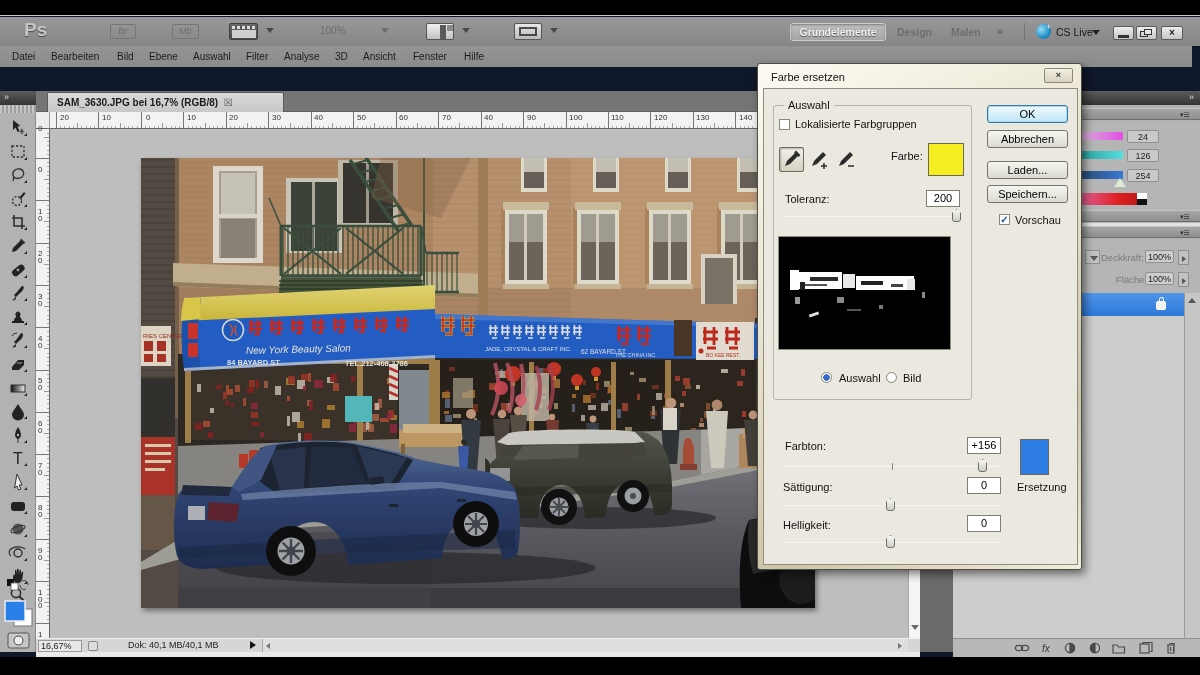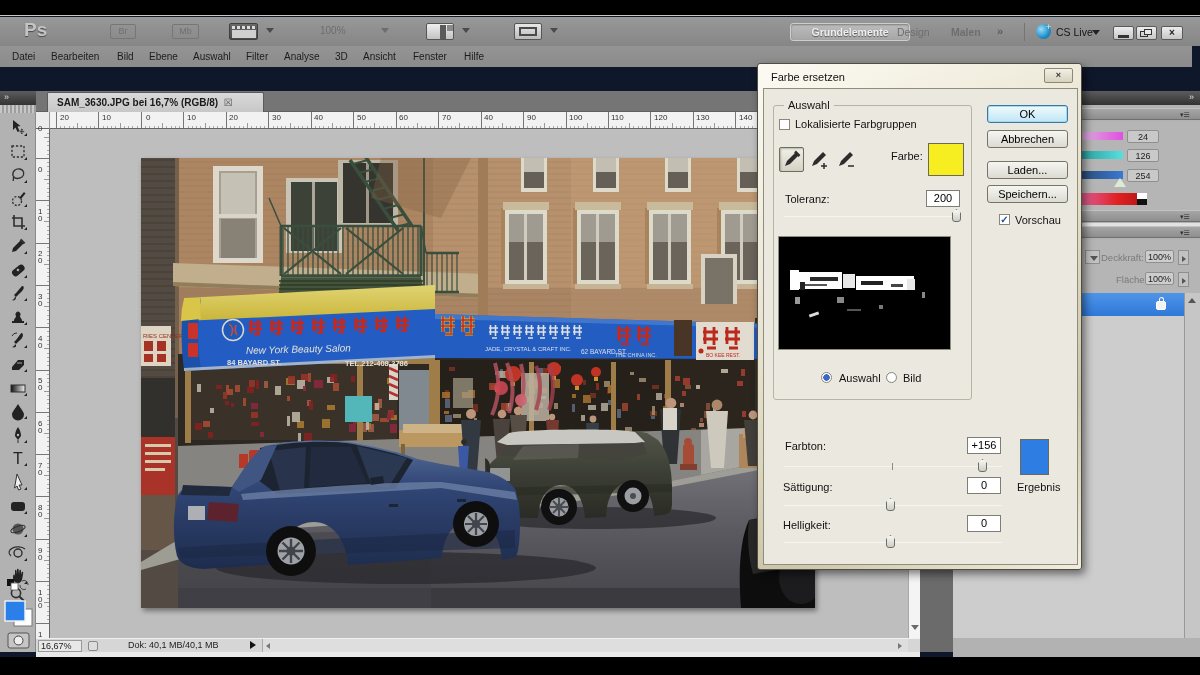--- a/index.html
+++ b/index.html
@@ -10,21 +10,21 @@
 #menubar{position:absolute;top:30px;left:0;width:1192px;height:21px;background:linear-gradient(#949494,#8b8b8b)}
 #menubar span{position:absolute;top:5px;font-size:10px;color:#1c1c1c}
 #optionsbar{position:absolute;top:51px;left:0;width:1200px;height:24px;background:linear-gradient(#bdbdbd,#aeaeae);border-top:1px solid #cfcfcf;border-bottom:1px solid #7e7e7e}
 
 #toolbar{position:absolute;top:75px;left:0;width:36px;height:561px;background:#b2b2b2;border-right:1px solid #8a8a8a}
 #toolhead{position:absolute;top:0;left:0;width:36px;height:14px;background:linear-gradient(#5c5c5c,#333);color:#ddd;font-size:9px;line-height:13px;padding-left:4px}
 #toolgrip{position:absolute;top:14px;left:0;width:36px;height:8px;background:repeating-linear-gradient(90deg,#c6c6c6 0 2px,#9e9e9e 2px 4px)}
 
 #docwin{position:absolute;top:75px;left:36px;width:884px;height:566px}
 #tabbar{position:absolute;top:0;left:0;width:884px;height:21px;background:#757575;border-bottom:1px solid #606060}
-#tab{position:absolute;top:1px;left:11px;width:217px;height:20px;background:linear-gradient(#d9d9d9,#c7c7c7);border:1px solid #5a5a5a;border-bottom:none;border-radius:2px 2px 0 0;font-size:10px;font-weight:bold;color:#1a1a1a;line-height:19px;padding-left:9px}
+#tab{position:absolute;top:1px;left:11px;width:237px;height:20px;background:linear-gradient(#d9d9d9,#c7c7c7);border:1px solid #5a5a5a;border-bottom:none;border-radius:2px 2px 0 0;font-size:10px;font-weight:bold;color:#1a1a1a;line-height:19px;padding-left:9px}
 #hruler{position:absolute;top:21px;left:14px;width:858px;height:17px;background:#f2f2f2;border-bottom:1px solid #666;
  background-image:
   repeating-linear-gradient(90deg,#777 0 1px,transparent 1px 42.46px),
   repeating-linear-gradient(90deg,#999 0 1px,transparent 1px 21.23px),
   repeating-linear-gradient(90deg,#aaa 0 1px,transparent 1px 4.246px);
  background-size:858px 17px,858px 6px,858px 3px;background-repeat:no-repeat;background-position:6px 0,6px 11px,6px 14px}
 #hruler i{position:absolute;top:1px;font-style:normal;font-size:8px;color:#333}
 #rcorner{position:absolute;top:21px;left:0;width:14px;height:17px;background:#ececec;border-right:1px solid #999;border-bottom:1px solid #666}
 #vruler{position:absolute;top:38px;left:0;width:14px;height:509px;background:#f2f2f2;border-right:1px solid #666;
  background-image:
@@ -77,22 +77,22 @@
     <div class="ic" style="left:381px;top:11px;border-left:4px solid transparent;border-right:4px solid transparent;border-top:5px solid #6d6d6d"></div>
     <div class="ic" style="left:426px;top:6px;width:28px;height:17px;background:linear-gradient(#f0f0f0,#c2c2c2);border:1px solid #555;border-radius:2px">
       <div style="position:absolute;left:13px;top:1px;width:6px;height:14px;background:#5a5a5a"></div>
       <div style="position:absolute;left:20px;top:1px;width:6px;height:6px;background:#8a8a8a"></div>
         </div>
     <div class="ic" style="left:462px;top:11px;border-left:4px solid transparent;border-right:4px solid transparent;border-top:5px solid #4a4a4a"></div>
     <div class="ic" style="left:514px;top:6px;width:28px;height:17px;background:linear-gradient(#e8e8e8,#bbb);border:1px solid #555;border-radius:2px">
       <div style="position:absolute;left:4px;top:3px;width:18px;height:9px;border:2px solid #4a4a4a"></div>
         </div>
     <div class="ic" style="left:550px;top:11px;border-left:4px solid transparent;border-right:4px solid transparent;border-top:5px solid #4a4a4a"></div>
-    <div class="ic" style="left:790px;top:6px;width:120px;height:18px;background:linear-gradient(#bdbdbd,#a6a6a6);border:1px solid #cdcdcd;border-radius:3px;box-shadow:inset 0 1px 2px rgba(0,0,0,.35);font-size:10.5px;font-weight:bold;color:#efefef;text-align:center;line-height:17px;text-shadow:0 1px 1px #555">Grundelemente</div>
-    <div class="ic" style="left:897px;top:9px;font-size:10.5px;font-weight:normal;color:#6e6e6e">Design</div>
+    <div class="ic" style="left:790px;top:6px;width:96px;height:18px;background:linear-gradient(#bdbdbd,#a6a6a6);border:1px solid #cdcdcd;border-radius:3px;box-shadow:inset 0 1px 2px rgba(0,0,0,.35);font-size:10.5px;font-weight:bold;color:#efefef;text-align:center;line-height:17px;text-shadow:0 1px 1px #555">Grundelemente</div>
+    <div class="ic" style="left:897px;top:9px;font-size:10.5px;font-weight:bold;color:#6e6e6e">Design</div>
     <div class="ic" style="left:951px;top:9px;font-size:10.5px;font-weight:bold;color:#6e6e6e">Malen</div>
     <div class="ic" style="left:997px;top:8px;font-size:11px;font-weight:bold;color:#5e5e5e;letter-spacing:-2px">»</div>
     <div class="ic" style="left:1024px;top:6px;width:1px;height:18px;background:#747474"></div>
     <div class="ic" style="left:1036px;top:7px;width:15px;height:15px;border-radius:50%;background:radial-gradient(circle at 35% 35%,#9adcf5,#1f8ec8 60%,#0c5f92)"></div>
     <div class="ic" style="left:1046px;top:5px;color:#d5eefb;font-size:9px">+</div>
     <div class="ic" style="left:1056px;top:9px;font-size:10.5px;color:#151515">CS Live</div>
     <div class="ic" style="left:1092px;top:13px;border-left:4px solid transparent;border-right:4px solid transparent;border-top:5px solid #222"></div>
     <div class="ic" style="left:1113px;top:9px;width:21px;height:14px;background:linear-gradient(#ededed,#c6c6c6);border:1px solid #5a5a5a;border-radius:2px">
           <div style="position:absolute;left:4px;top:8px;width:11px;height:3px;background:#333"></div>
         </div>
@@ -975,20 +975,37 @@
     <div class="valbox" style="top:181px;left:192px;width:29px;background:#cdcdcd">100%</div>
     <div style="position:absolute;top:181px;left:225px;width:11px;height:15px;background:#c2c2c2;border:1px solid #8f8f8f">
           <div style="position:absolute;left:3px;top:5px;border-top:3.5px solid transparent;border-bottom:3.5px solid transparent;border-left:4.5px solid #555"></div>
         </div>
     <div style="position:absolute;top:202px;left:0;width:231px;height:23px;background:linear-gradient(#4e95e8,#2e78d8)"></div>
     <div style="position:absolute;top:210px;left:203px;width:10px;height:9px;border:1px solid #fff;border-radius:2px;background:#f2f2f2"></div>
     <div style="position:absolute;top:206px;left:205.5px;width:5px;height:5px;border:1.5px solid #f8f8f8;border-radius:50% 50% 0 0;border-bottom:none"></div>
     <div style="position:absolute;top:202px;left:231px;width:16px;height:345px;background:#c6c6c6;border-left:1px solid #999"></div>
     <div style="position:absolute;top:207px;left:235px;border-left:4px solid transparent;border-right:4px solid transparent;border-bottom:5px solid #555"></div>
     <div style="position:absolute;top:225px;left:0;width:231px;height:322px;background:#cdcdcd"></div>
+    <div style="position:absolute;top:547px;left:0;width:247px;height:19px;background:#b8b8b8;border-top:1px solid #8f8f8f;color:#4a4a4a">
+      <svg width="247" height="19" style="position:absolute;left:0;top:0">
+      <g stroke="#4a4a4a" fill="none" stroke-width="1.2">
+      <ellipse cx="66" cy="9" rx="3.6" ry="2.6"></ellipse>
+              <ellipse cx="72" cy="9" rx="3.6" ry="2.6"></ellipse>
+      <circle cx="117" cy="9" r="4.6"></circle>
+              <path d="M117 4.4 a4.6 4.6 0 0 1 0 9.2 z" fill="#4a4a4a"></path>
+      <circle cx="142" cy="9" r="4.6"></circle>
+              <path d="M142 4.4 a4.6 4.6 0 0 0 0 9.2 z" fill="#4a4a4a"></path>
+      <path d="M160 6 h4 l1.5 2 h6 v6 h-11.5 z"></path>
+      <rect x="187" y="5" width="9" height="9"></rect>
+              <path d="M190 5 v-1.5 h9 v9 h-2"></path>
+      <path d="M214 6 h8 M215 6 v8 h6 v-8 M217 6 v-1.5 h4 v1.5 M217.5 8 v4 M220.5 8 v4"></path>
+      </g>
+      <text x="89" y="13" font-size="10" font-style="italic" fill="#3a3a3a" font-family="Liberation Serif">fx</text>
+          </svg>
+    </div>
   </div>
 </div>
 <div id="dlg">
   <div id="dlgtitle">Farbe ersetzen</div>
   <div id="dlgx">×</div>
   <div id="dlgc">
     <div class="grp" style="left:9px;top:16px;width:199px;height:295px">
           <b>Auswahl</b>
         </div>
     <div class="cb" style="left:15px;top:30px"></div>
@@ -1033,21 +1050,21 @@
     <div class="rad" style="left:57px;top:283px;background:radial-gradient(circle,#3868c8 0 3px,#fff 3.5px)"></div>
     <div class="lbl" style="left:75px;top:283px">Auswahl</div>
     <div class="rad" style="left:122px;top:283px"></div>
     <div class="lbl" style="left:139px;top:283px">Bild</div>
     <div class="lbl" style="left:21px;top:351px">Farbton:</div>
     <div class="fld" style="left:203px;top:348px;width:34px;height:17px;line-height:15px">+156</div>
     <div class="track" style="left:20px;top:377px;width:218px"></div>
     <div style="position:absolute;left:128px;top:374px;width:1px;height:7px;background:#8d8b80"></div>
     <div class="thumb" style="left:214px;top:370px"></div>
     <div style="position:absolute;left:256px;top:350px;width:29px;height:36px;background:#2e7de2;border:1px solid #6a695c"></div>
-    <div class="lbl" style="left:253px;top:392px">Ergebnis</div>
+    <div class="lbl" style="left:253px;top:392px">Ersetzung</div>
     <div class="lbl" style="left:19px;top:392px">Sättigung:</div>
     <div class="fld" style="left:203px;top:388px;width:34px;height:17px;line-height:15px">0</div>
     <div class="track" style="left:20px;top:416px;width:218px"></div>
     <div class="thumb" style="left:122px;top:409px"></div>
     <div class="lbl" style="left:19px;top:430px">Helligkeit:</div>
     <div class="fld" style="left:203px;top:426px;width:34px;height:17px;line-height:15px">0</div>
     <div class="track" style="left:20px;top:453px;width:218px"></div>
     <div class="thumb" style="left:122px;top:446px"></div>
     <div class="btn" style="top:16px;background:linear-gradient(#f0fafd,#bfe6f5);border:1px solid #3779a5;box-shadow:0 0 0 1px #a8d8ee inset">OK</div>
     <div class="btn" style="top:41px">Abbrechen</div>

